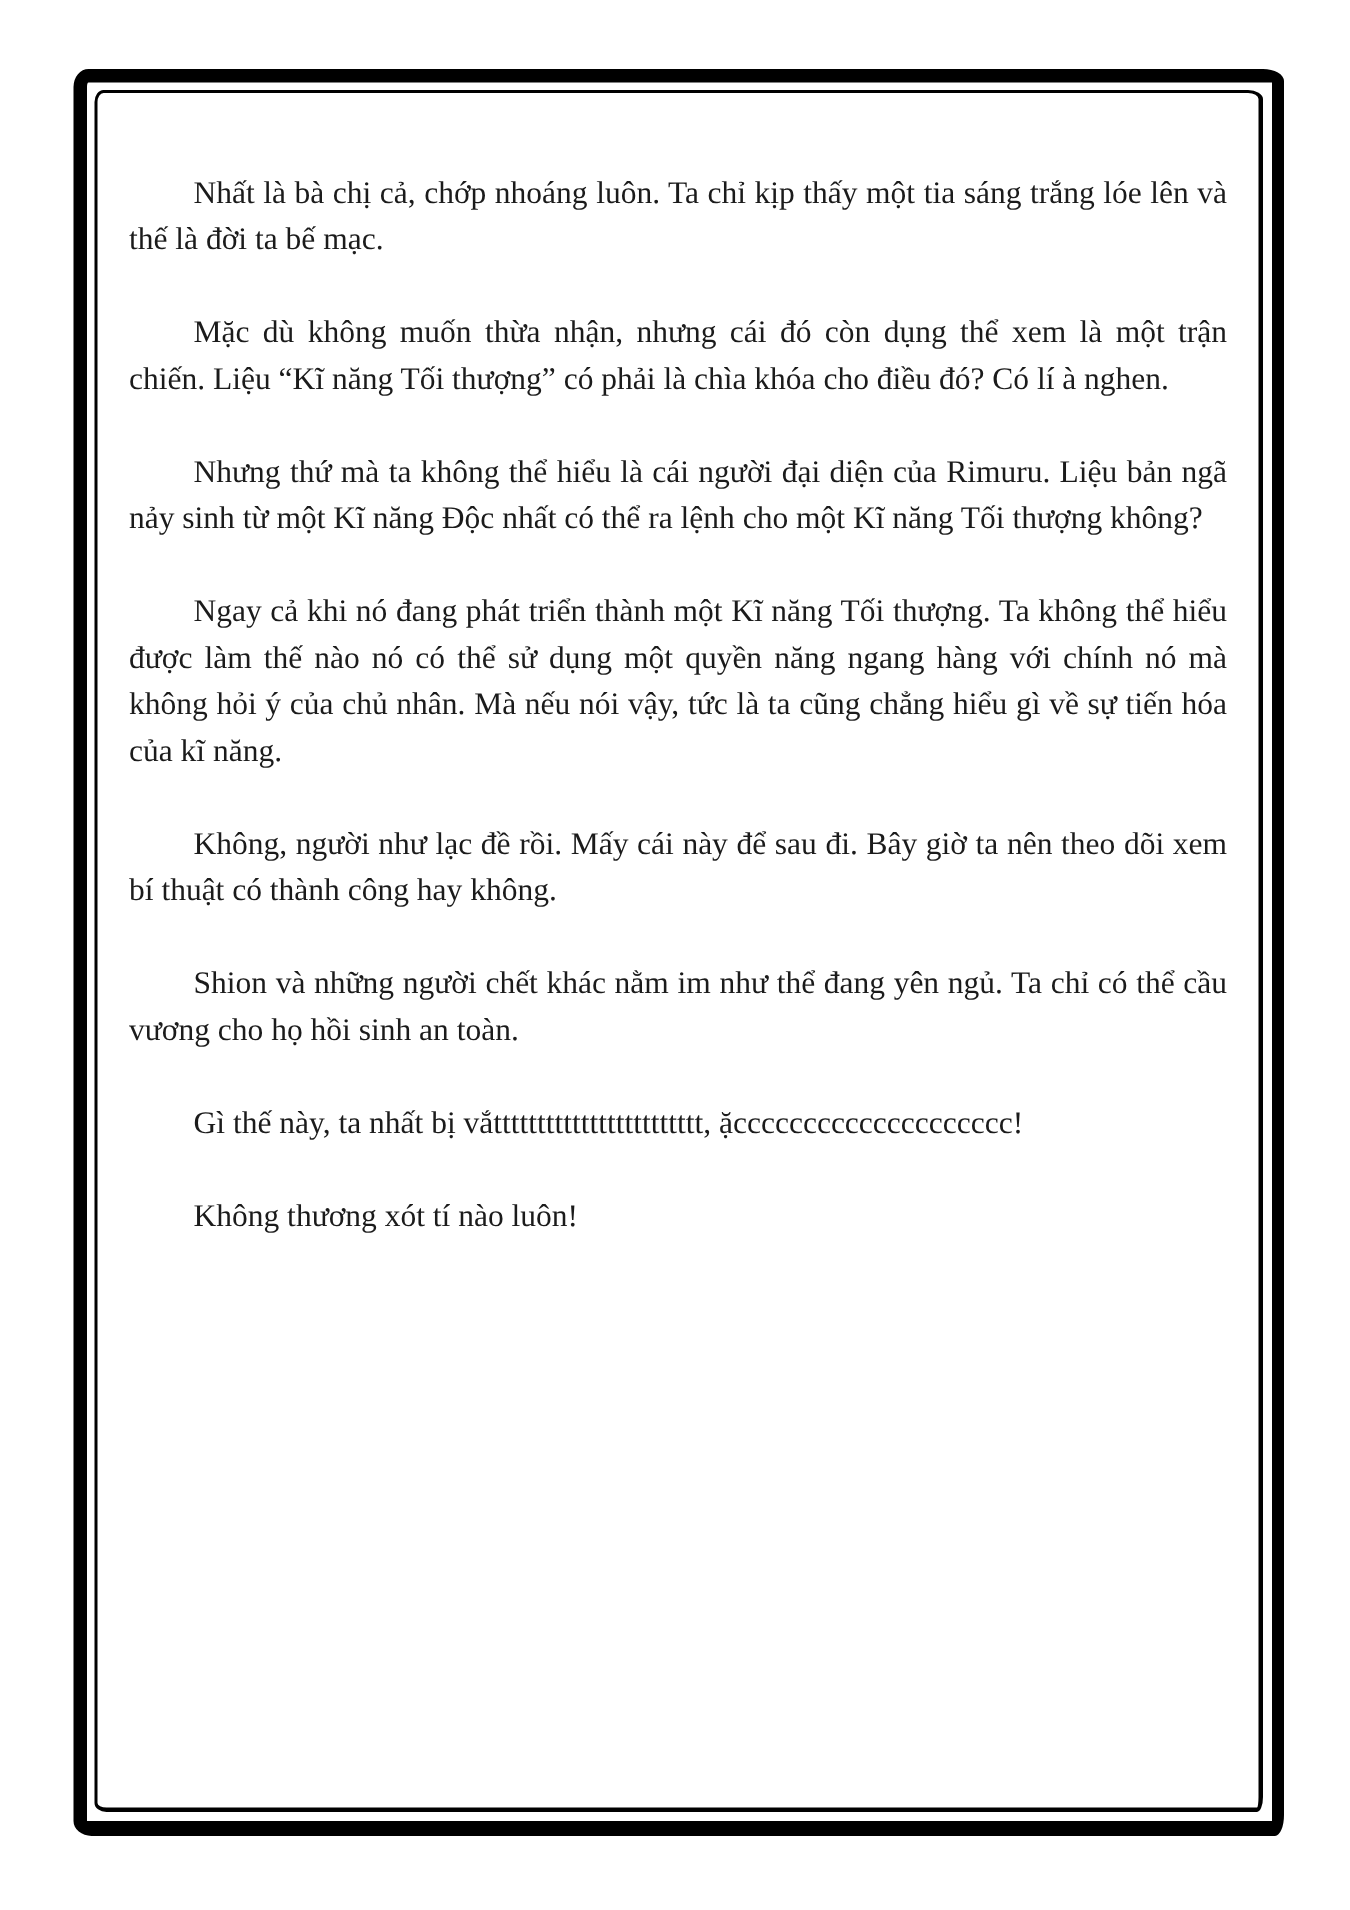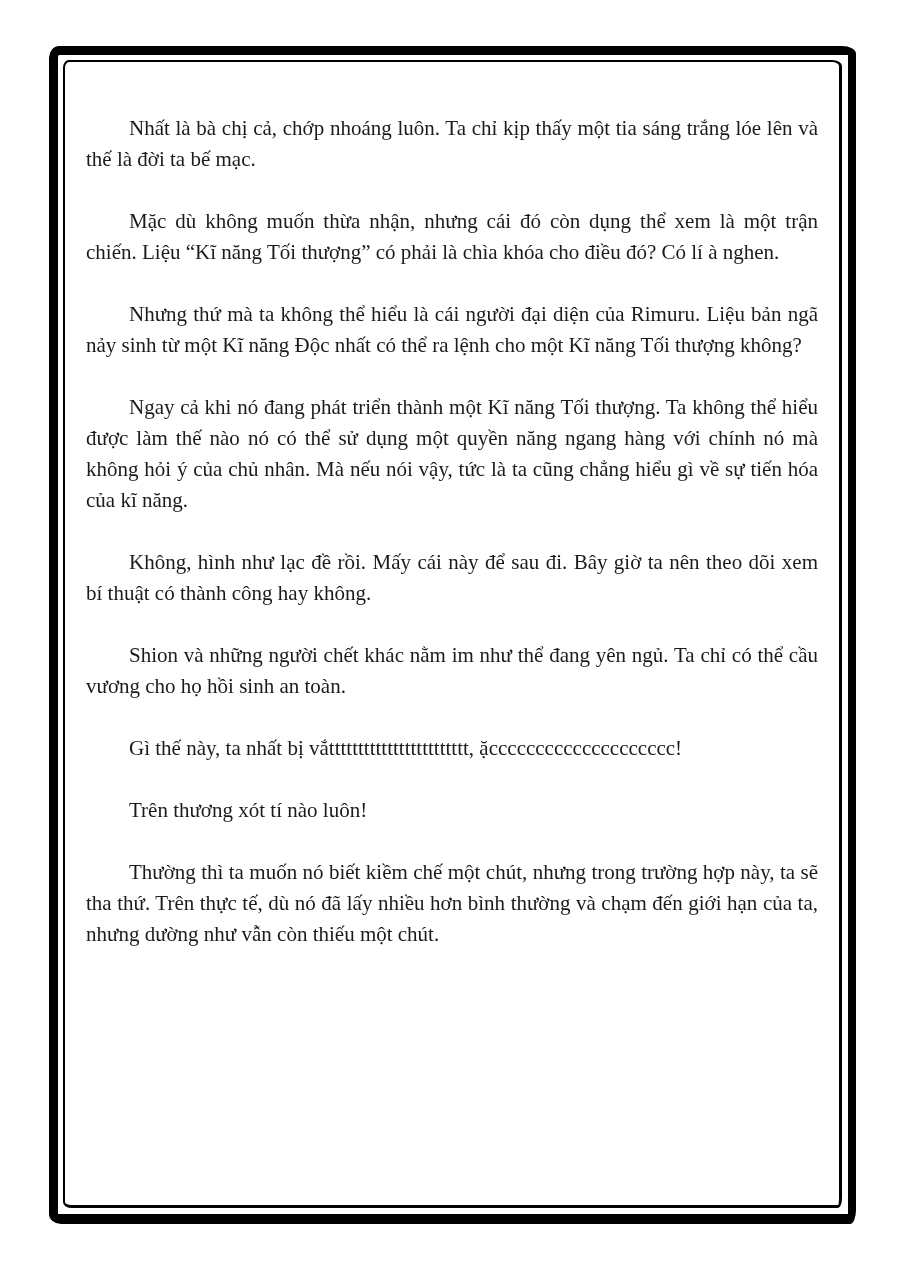--- a/index.html
+++ b/index.html
@@ -57,20 +57,19 @@
 </head>
 <body style="background: rgb(255, 255, 255);">
 
 <div class="frame-outer" style="border-color: rgb(0, 0, 0);">
   <div class="frame-inner" style="border-color: rgb(0, 0, 0);">
     <div class="content" style="color: rgb(27, 27, 27);">
       <p>Nhất là bà chị cả, chớp nhoáng luôn. Ta chỉ kịp thấy một tia sáng trắng lóe lên và thế là đời ta bế mạc.</p>
       <p>Mặc dù không muốn thừa nhận, nhưng cái đó còn dụng thể xem là một trận chiến. Liệu “Kĩ năng Tối thượng” có phải là chìa khóa cho điều đó? Có lí à nghen.</p>
       <p>Nhưng thứ mà ta không thể hiểu là cái người đại diện của Rimuru. Liệu bản ngã nảy sinh từ một Kĩ năng Độc nhất có thể ra lệnh cho một Kĩ năng Tối thượng không?</p>
       <p>Ngay cả khi nó đang phát triển thành một Kĩ năng Tối thượng. Ta không thể hiểu được làm thế nào nó có thể sử dụng một quyền năng ngang hàng với chính nó mà không hỏi ý của chủ nhân. Mà nếu nói vậy, tức là ta cũng chẳng hiểu gì về sự tiến hóa của kĩ năng.</p>
-      <p>Không, hình như lạc đề rồi. Mấy cái này để sau đi. Bây giờ ta nên theo dõi xem bí thuật có thành công hay không.</p>
+      <p>Không, người như lạc đề rồi. Mấy cái này để sau đi. Bây giờ ta nên theo dõi xem bí thuật có thành công hay không.</p>
       <p>Shion và những người chết khác nằm im như thể đang yên ngủ. Ta chỉ có thể cầu vương cho họ hồi sinh an toàn.</p>
       <p>Gì thế này, ta nhất bị vắtttttttttttttttttttttttt, ặcccccccccccccccccccc!</p>
-      <p>Trên thương xót tí nào luôn!</p>
-      <p>Thường thì ta muốn nó biết kiềm chế một chút, nhưng trong trường hợp này, ta sẽ tha thứ. Trên thực tế, dù nó đã lấy nhiều hơn bình thường và chạm đến giới hạn của ta, nhưng dường như vẫn còn thiếu một chút.</p>
+      <p>Không thương xót tí nào luôn!</p>
     </div>
   </div>
 </div>
 
 </body></html>

